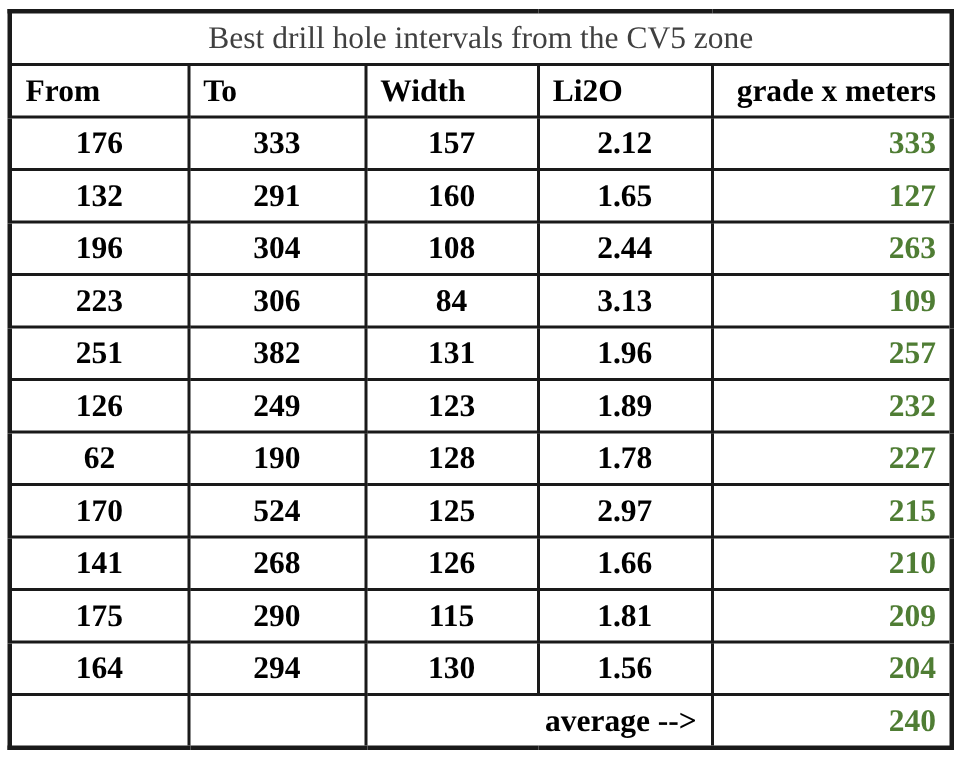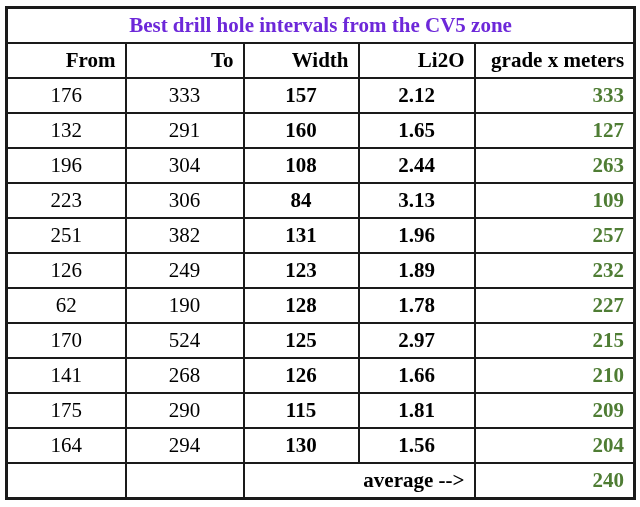--- a/index.html
+++ b/index.html
@@ -46,47 +46,47 @@
     line-height: 33px;
     font-size: 21px;
     vertical-align: middle;
     white-space: nowrap;
     overflow: hidden;
   }
 
   
   .title-cell {
     text-align: center;
-    color: #6d28d9;
-    font-weight: bold;
+    color: #404040;
+    font-weight: normal;
     font-size: 25px;
     height: 38px;
     line-height: 38px;
     border-width: 3px;
     margin-top: 20px;
   }
 
   
   .hdr {
-    text-align: right;
+    text-align: left;
     font-weight: bold;
     font-size: 22px;
     height: 34px;
     line-height: 34px;
   }
   .hdr-grade {
     text-align: right;
     font-weight: bold;
     font-size: 22px;
     padding: 0 6px;
     border-left: 5px double #111111;
   }
 
   
-  .num        { text-align: center; font-weight: normal; }
+  .num        { text-align: center; font-weight: bold; }
   .num-bold   { text-align: center; font-weight: bold; border-radius: 13px; }
   .grade {
     text-align: right;
     font-weight: bold;
     color: #4F7D34;
     border-left: 5px double #111111;
     padding-right: 11px;
   }
 
   .blank { }

